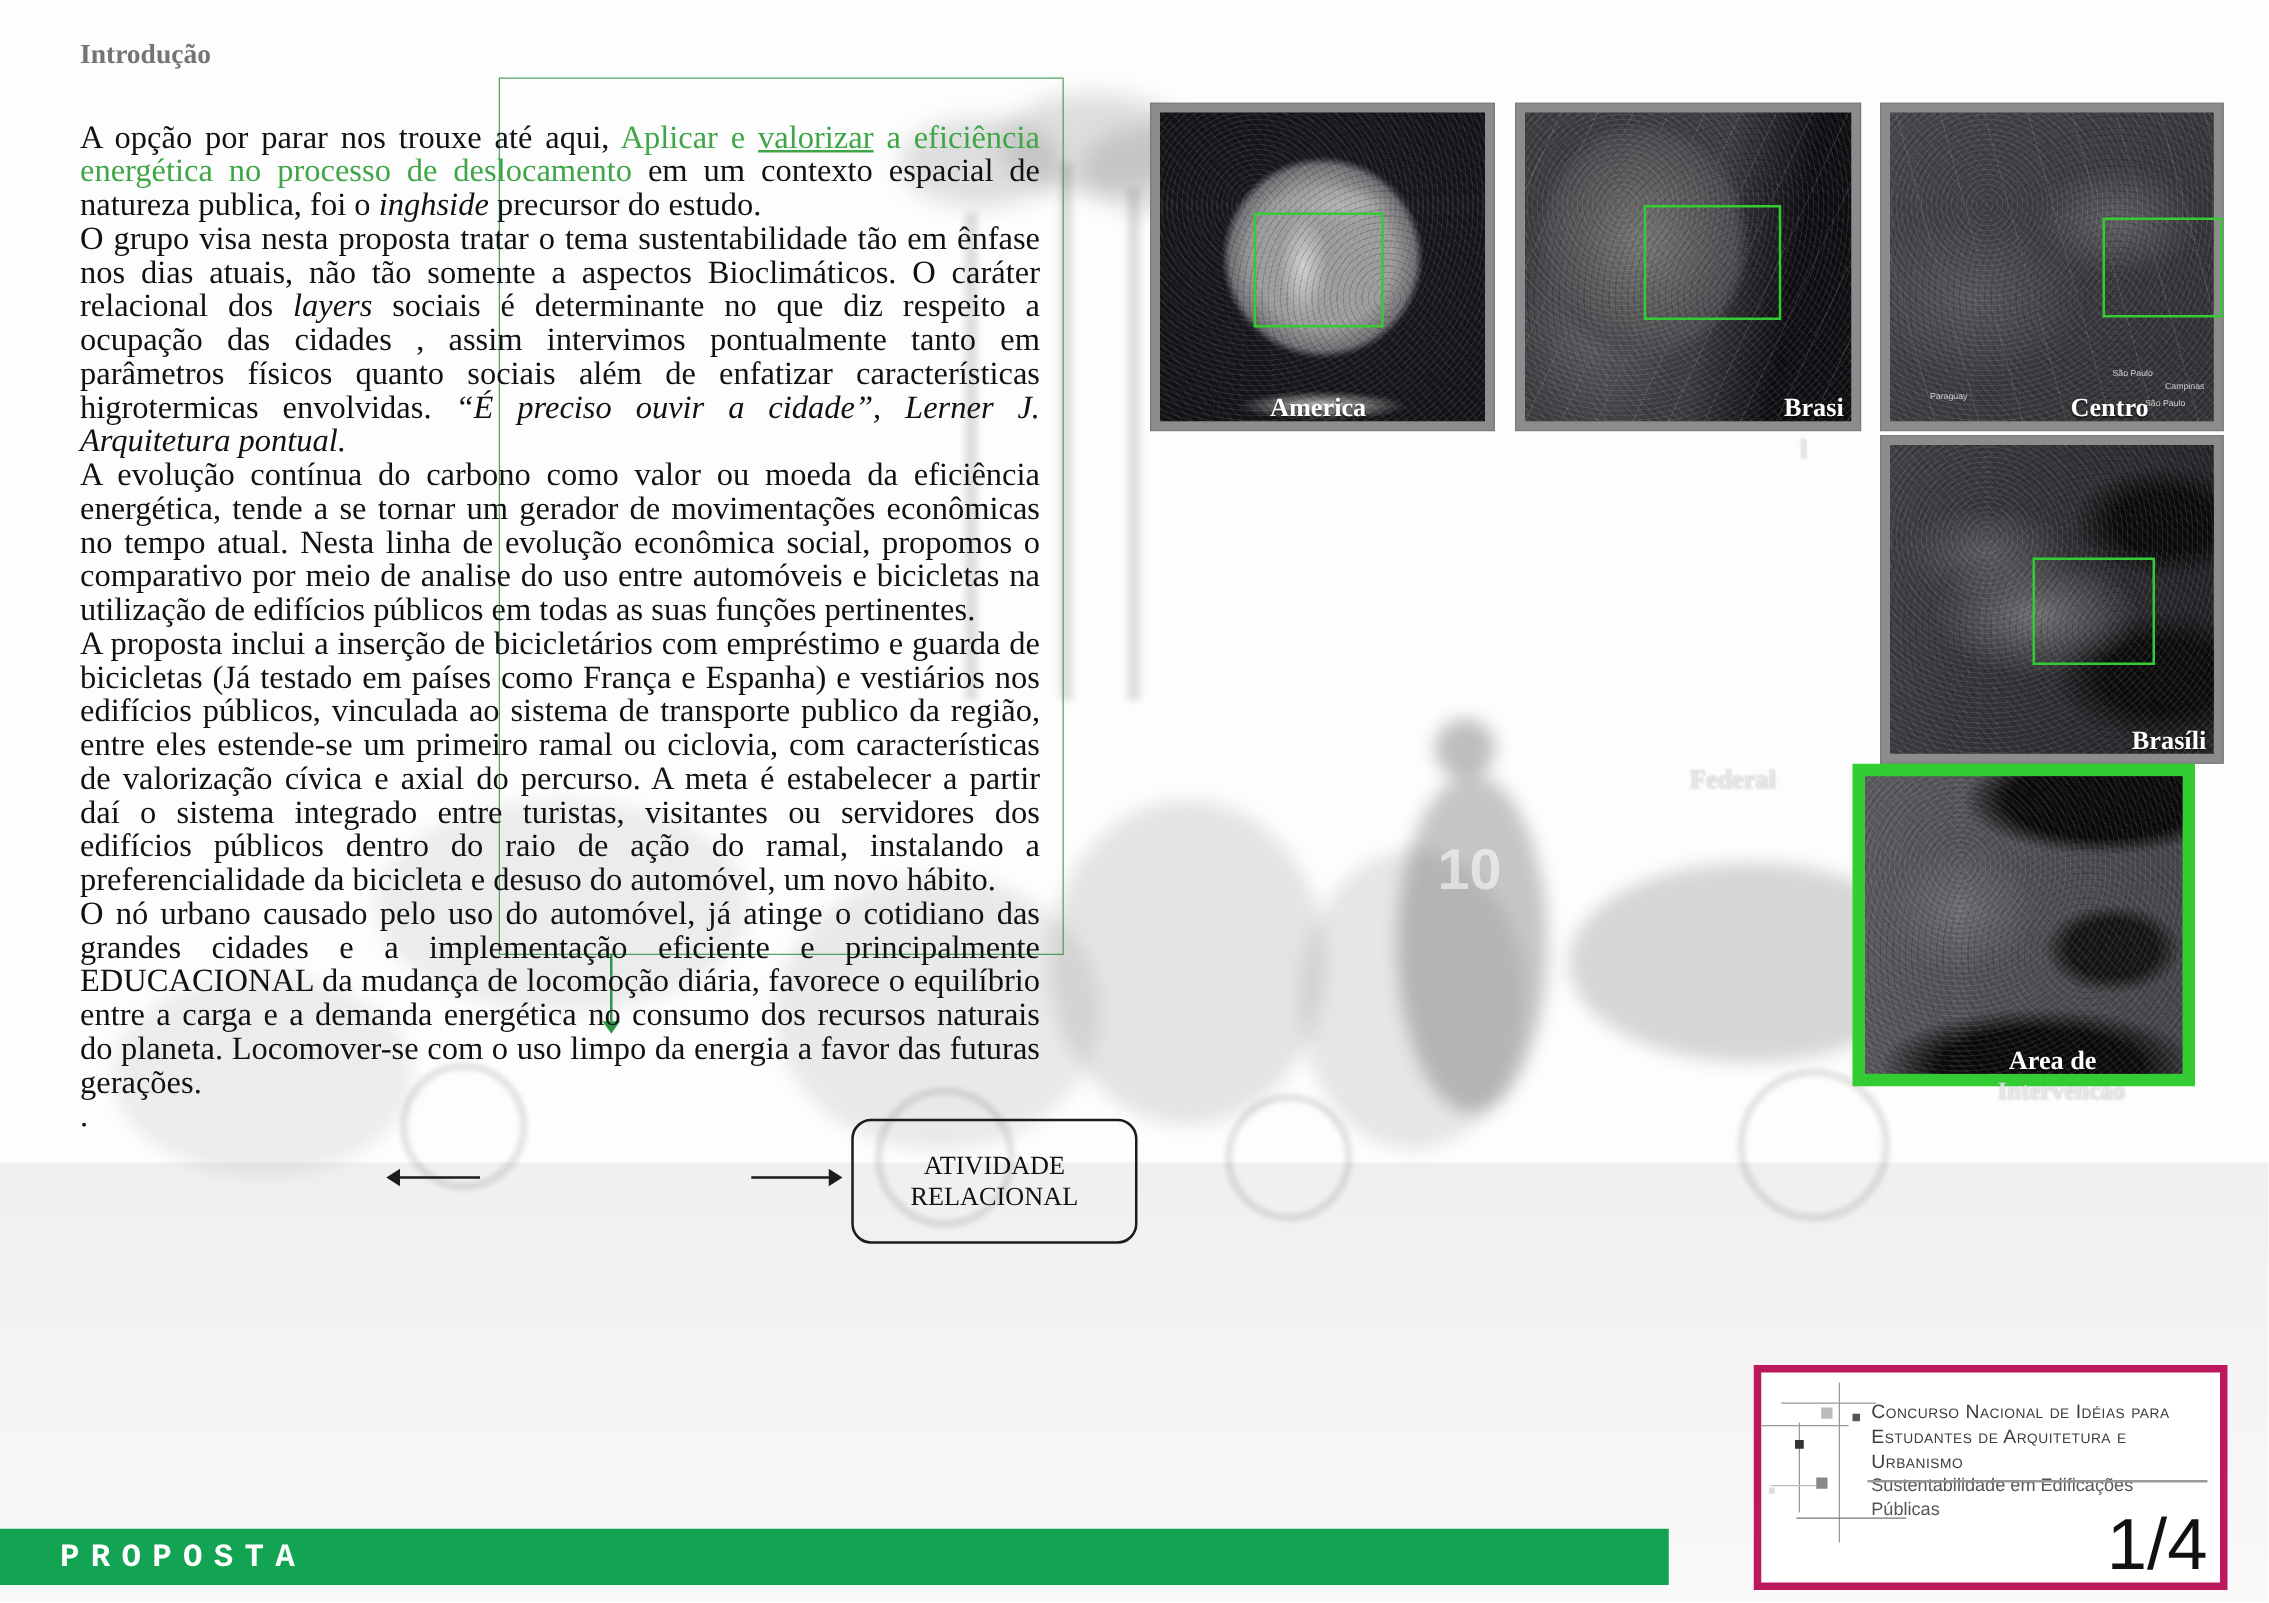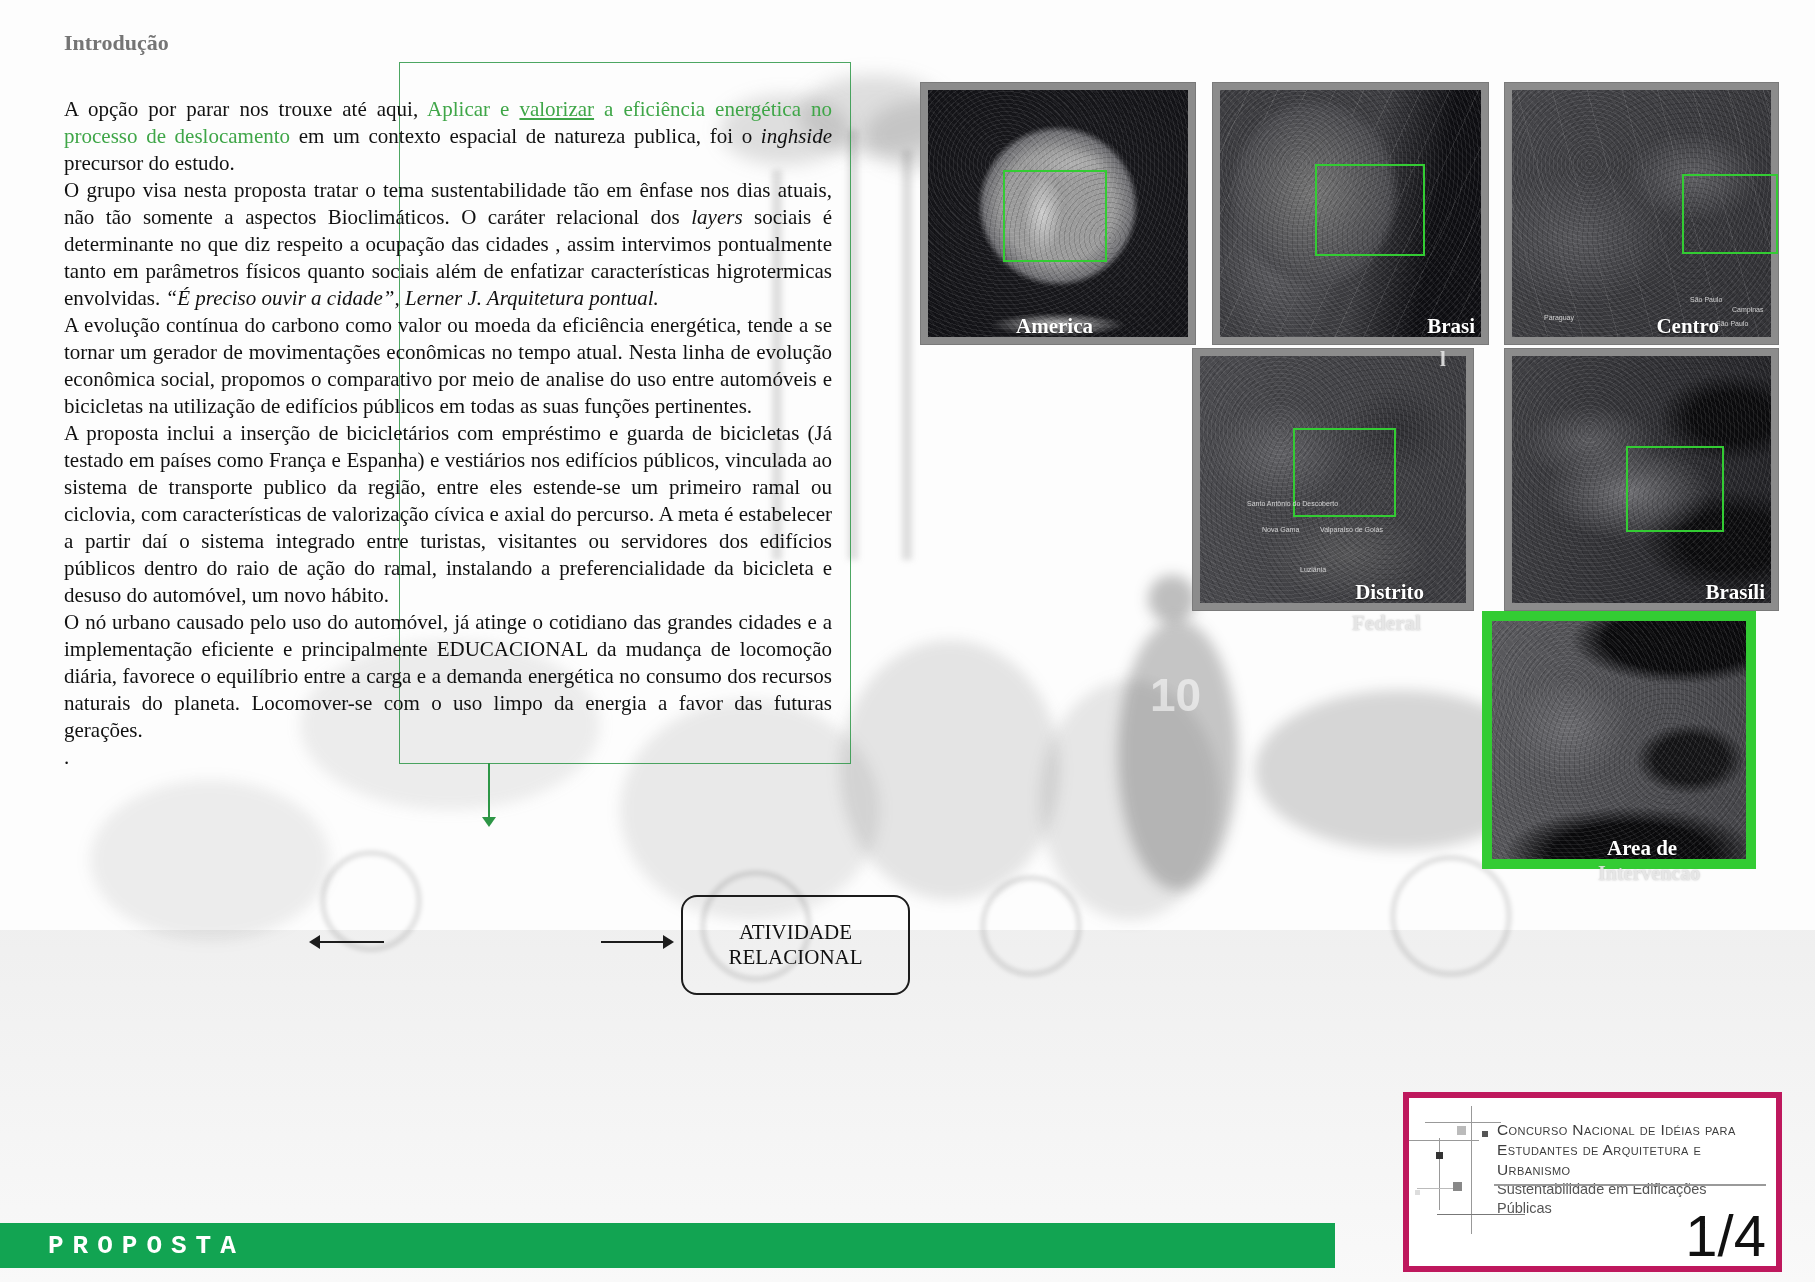--- a/index.html
+++ b/index.html
@@ -14,21 +14,21 @@
   .wheel{position:absolute;border:6px solid rgba(0,0,0,.10);border-radius:50%;filter:blur(2px);}
   .roadwash{position:absolute;left:0;right:0;top:930px;height:352px;
             background:linear-gradient(rgba(120,120,120,.10),rgba(150,150,150,.04));}
   .datestamp{position:absolute;left:1442px;top:975px;font-family:"DejaVu Sans Mono",monospace;
              font-size:46px;letter-spacing:14px;color:rgba(150,150,150,.45);}
   .jersey{position:absolute;left:1150px;top:668px;font-family:"Liberation Sans",sans-serif;
           font-weight:bold;font-size:46px;color:rgba(255,255,255,.55);}
 
   
   .heading{position:absolute;left:64px;top:30px;font-size:22px;font-weight:bold;color:#757575;z-index:2;}
-  .intro{position:absolute;left:64px;top:96px;width:768px;z-index:2;font-size:21px;
+  .intro{position:absolute;left:64px;top:96px;width:768px;z-index:2;font-size:26px;
          line-height:27px;color:#111;text-align:justify;}
   .intro p{margin:0;}
   .grn{color:#3fa648;}
   .grn-u{color:#3fa648;text-decoration:underline;}
   .it{font-style:italic;}
 
   
   .annot-rect{position:absolute;left:399px;top:62px;width:450px;height:700px;
               border:1.5px solid rgba(45,150,70,.85);z-index:1;}
   .annot-arrow{position:absolute;left:488px;top:763px;width:2px;height:54px;background:#2d9646;z-index:2;}
@@ -183,31 +183,20 @@
         <div class="speck"></div>
       </div>
     <div class="sel" style="left:178px;top:92px;width:92px;height:76px;"></div>
     <div class="place" style="left:186px;top:214px;">São Paulo</div>
     <div class="place" style="left:228px;top:224px;">Campinas</div>
     <div class="place" style="left:212px;top:238px;">São Paulo</div>
     <div class="place" style="left:40px;top:232px;">Paraguay</div>
     <div class="cap" style="right:60px;bottom:6px;">Centro</div>
   </div>
 
-  <div class="frame" style="left:1192px;top:348px;width:282px;height:263px;">
-    <div class="sat sat-distrito">
-        <div class="speck"></div>
-      </div>
-    <div class="sel" style="left:101px;top:80px;width:99px;height:85px;"></div>
-    <div class="place" style="left:55px;top:152px;">Santo Antônio do Descoberto</div>
-    <div class="place" style="left:70px;top:178px;">Nova Gama</div>
-    <div class="place" style="left:128px;top:178px;">Valparaíso de Goiás</div>
-    <div class="place" style="left:108px;top:218px;">Luziânia</div>
-    <div class="cap" style="right:50px;bottom:6px;">Distrito</div>
-  </div>
   <div class="cap-out" style="left:1352px;top:611px;">Federal</div>
 
   <div class="frame" style="left:1504px;top:348px;width:275px;height:263px;">
     <div class="sat sat-brasilia">
         <div class="speck"></div>
       </div>
     <div class="sel" style="left:122px;top:98px;width:94px;height:82px;"></div>
     <div class="cap" style="right:14px;bottom:6px;">Brasíli</div>
   </div>
 

